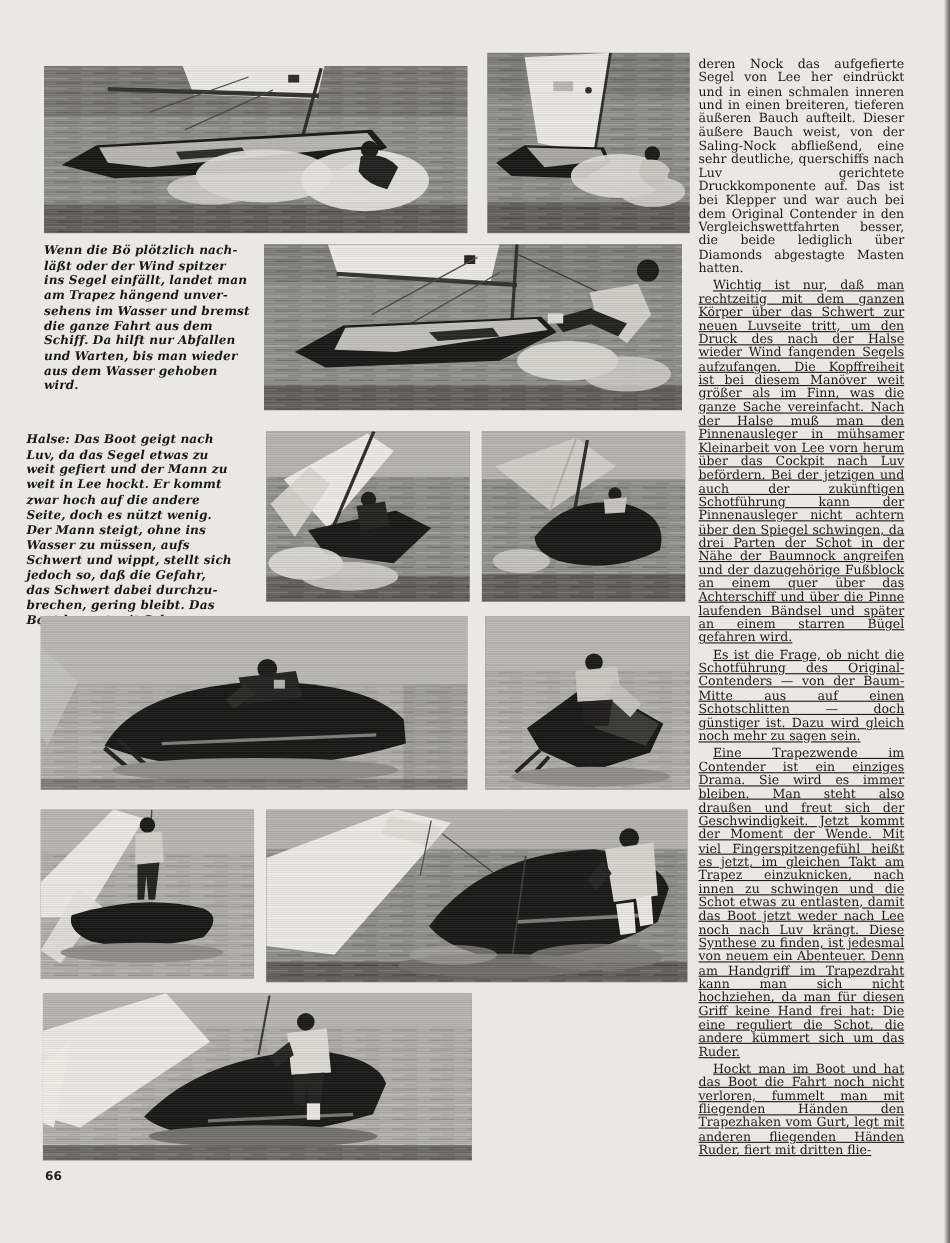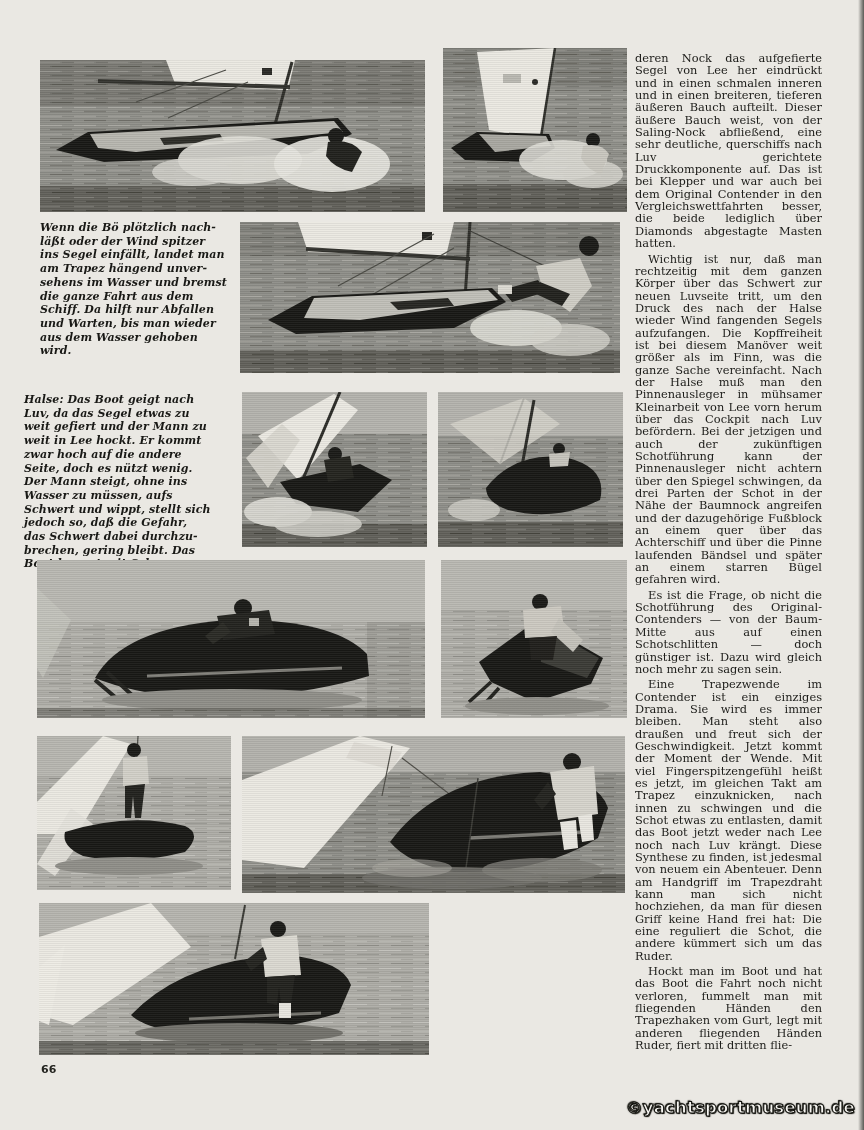--- a/index.html
+++ b/index.html
@@ -18,21 +18,21 @@
     position:absolute;font-style:italic;font-weight:bold;
     font-size:11px;line-height:13.7px;letter-spacing:.1px;
     white-space:pre-line;color:#191916;
   }
   .article{
     position:absolute;left:632px;top:49px;width:193px;height:1046px;
     overflow:hidden;font-size:11.4px;line-height:12.35px;
     text-align:justify;hyphens:auto;-webkit-hyphens:auto;color:#1c1c19;
   }
   .article p{margin:3px;}
-  .article p + p{text-indent:1.15em;}
+  .article p + p{text-indent:1.15em;text-decoration:underline;}
   .page-number{
     position:absolute;left:41px;top:1063px;
     font-family:"DejaVu Sans","Liberation Sans",sans-serif;
     font-weight:bold;font-size:11px;color:#242420;
   }
   .watermark{
     position:absolute;right:9px;top:1098px;
     font-family:"DejaVu Sans","Liberation Sans",sans-serif;
     font-weight:bold;font-size:16.5px;letter-spacing:.2px;
     color:#f7f6f2;-webkit-text-stroke:1px #14140f;
@@ -334,16 +334,15 @@
   <div class="article">
     <p>deren Nock das aufgefierte Segel von Lee her eindrückt und in einen schmalen inneren und in einen breiteren, tieferen äußeren Bauch aufteilt. Dieser äußere Bauch weist, von der Saling-Nock abfließend, eine sehr deutliche, querschiffs nach Luv gerichtete Druckkomponente auf. Das ist bei Klepper und war auch bei dem Original Contender in den Vergleichswettfahrten besser, die beide lediglich über Diamonds abgestagte Masten hatten.</p>
     <p>Wichtig ist nur, daß man rechtzeitig mit dem ganzen Körper über das Schwert zur neuen Luvseite tritt, um den Druck des nach der Halse wieder Wind fangenden Segels aufzufangen. Die Kopffreiheit ist bei diesem Manöver weit größer als im Finn, was die ganze Sache vereinfacht. Nach der Halse muß man den Pinnenausleger in mühsamer Kleinarbeit von Lee vorn herum über das Cockpit nach Luv befördern. Bei der jetzigen und auch der zukünftigen Schotführung kann der Pinnenausleger nicht achtern über den Spiegel schwingen, da drei Parten der Schot in der Nähe der Baumnock angreifen und der dazugehörige Fußblock an einem quer über das Achterschiff und über die Pinne laufenden Bändsel und später an einem starren Bügel gefahren wird.</p>
     <p>Es ist die Frage, ob nicht die Schotführung des Original-Contenders — von der Baum-Mitte aus auf einen Schotschlitten — doch günstiger ist. Dazu wird gleich noch mehr zu sagen sein.</p>
     <p>Eine Trapezwende im Contender ist ein einziges Drama. Sie wird es immer bleiben. Man steht also draußen und freut sich der Geschwindigkeit. Jetzt kommt der Moment der Wende. Mit viel Fingerspitzengefühl heißt es jetzt, im gleichen Takt am Trapez einzuknicken, nach innen zu schwingen und die Schot etwas zu entlasten, damit das Boot jetzt weder nach Lee noch nach Luv krängt. Diese Synthese zu finden, ist jedesmal von neuem ein Abenteuer. Denn am Handgriff im Trapezdraht kann man sich nicht hochziehen, da man für diesen Griff keine Hand frei hat: Die eine reguliert die Schot, die andere kümmert sich um das Ruder.</p>
     <p>Hockt man im Boot und hat das Boot die Fahrt noch nicht verloren, fummelt man mit fliegenden Händen den Trapezhaken vom Gurt, legt mit anderen fliegenden Händen Ruder, fiert mit dritten flie-</p>
   </div>
 
   <div class="page-number">66</div>
 
-  <div class="watermark">©yachtsportmuseum.de</div>
 
   <div class="scan-edge"></div>
 </div>
 
 </body></html>

